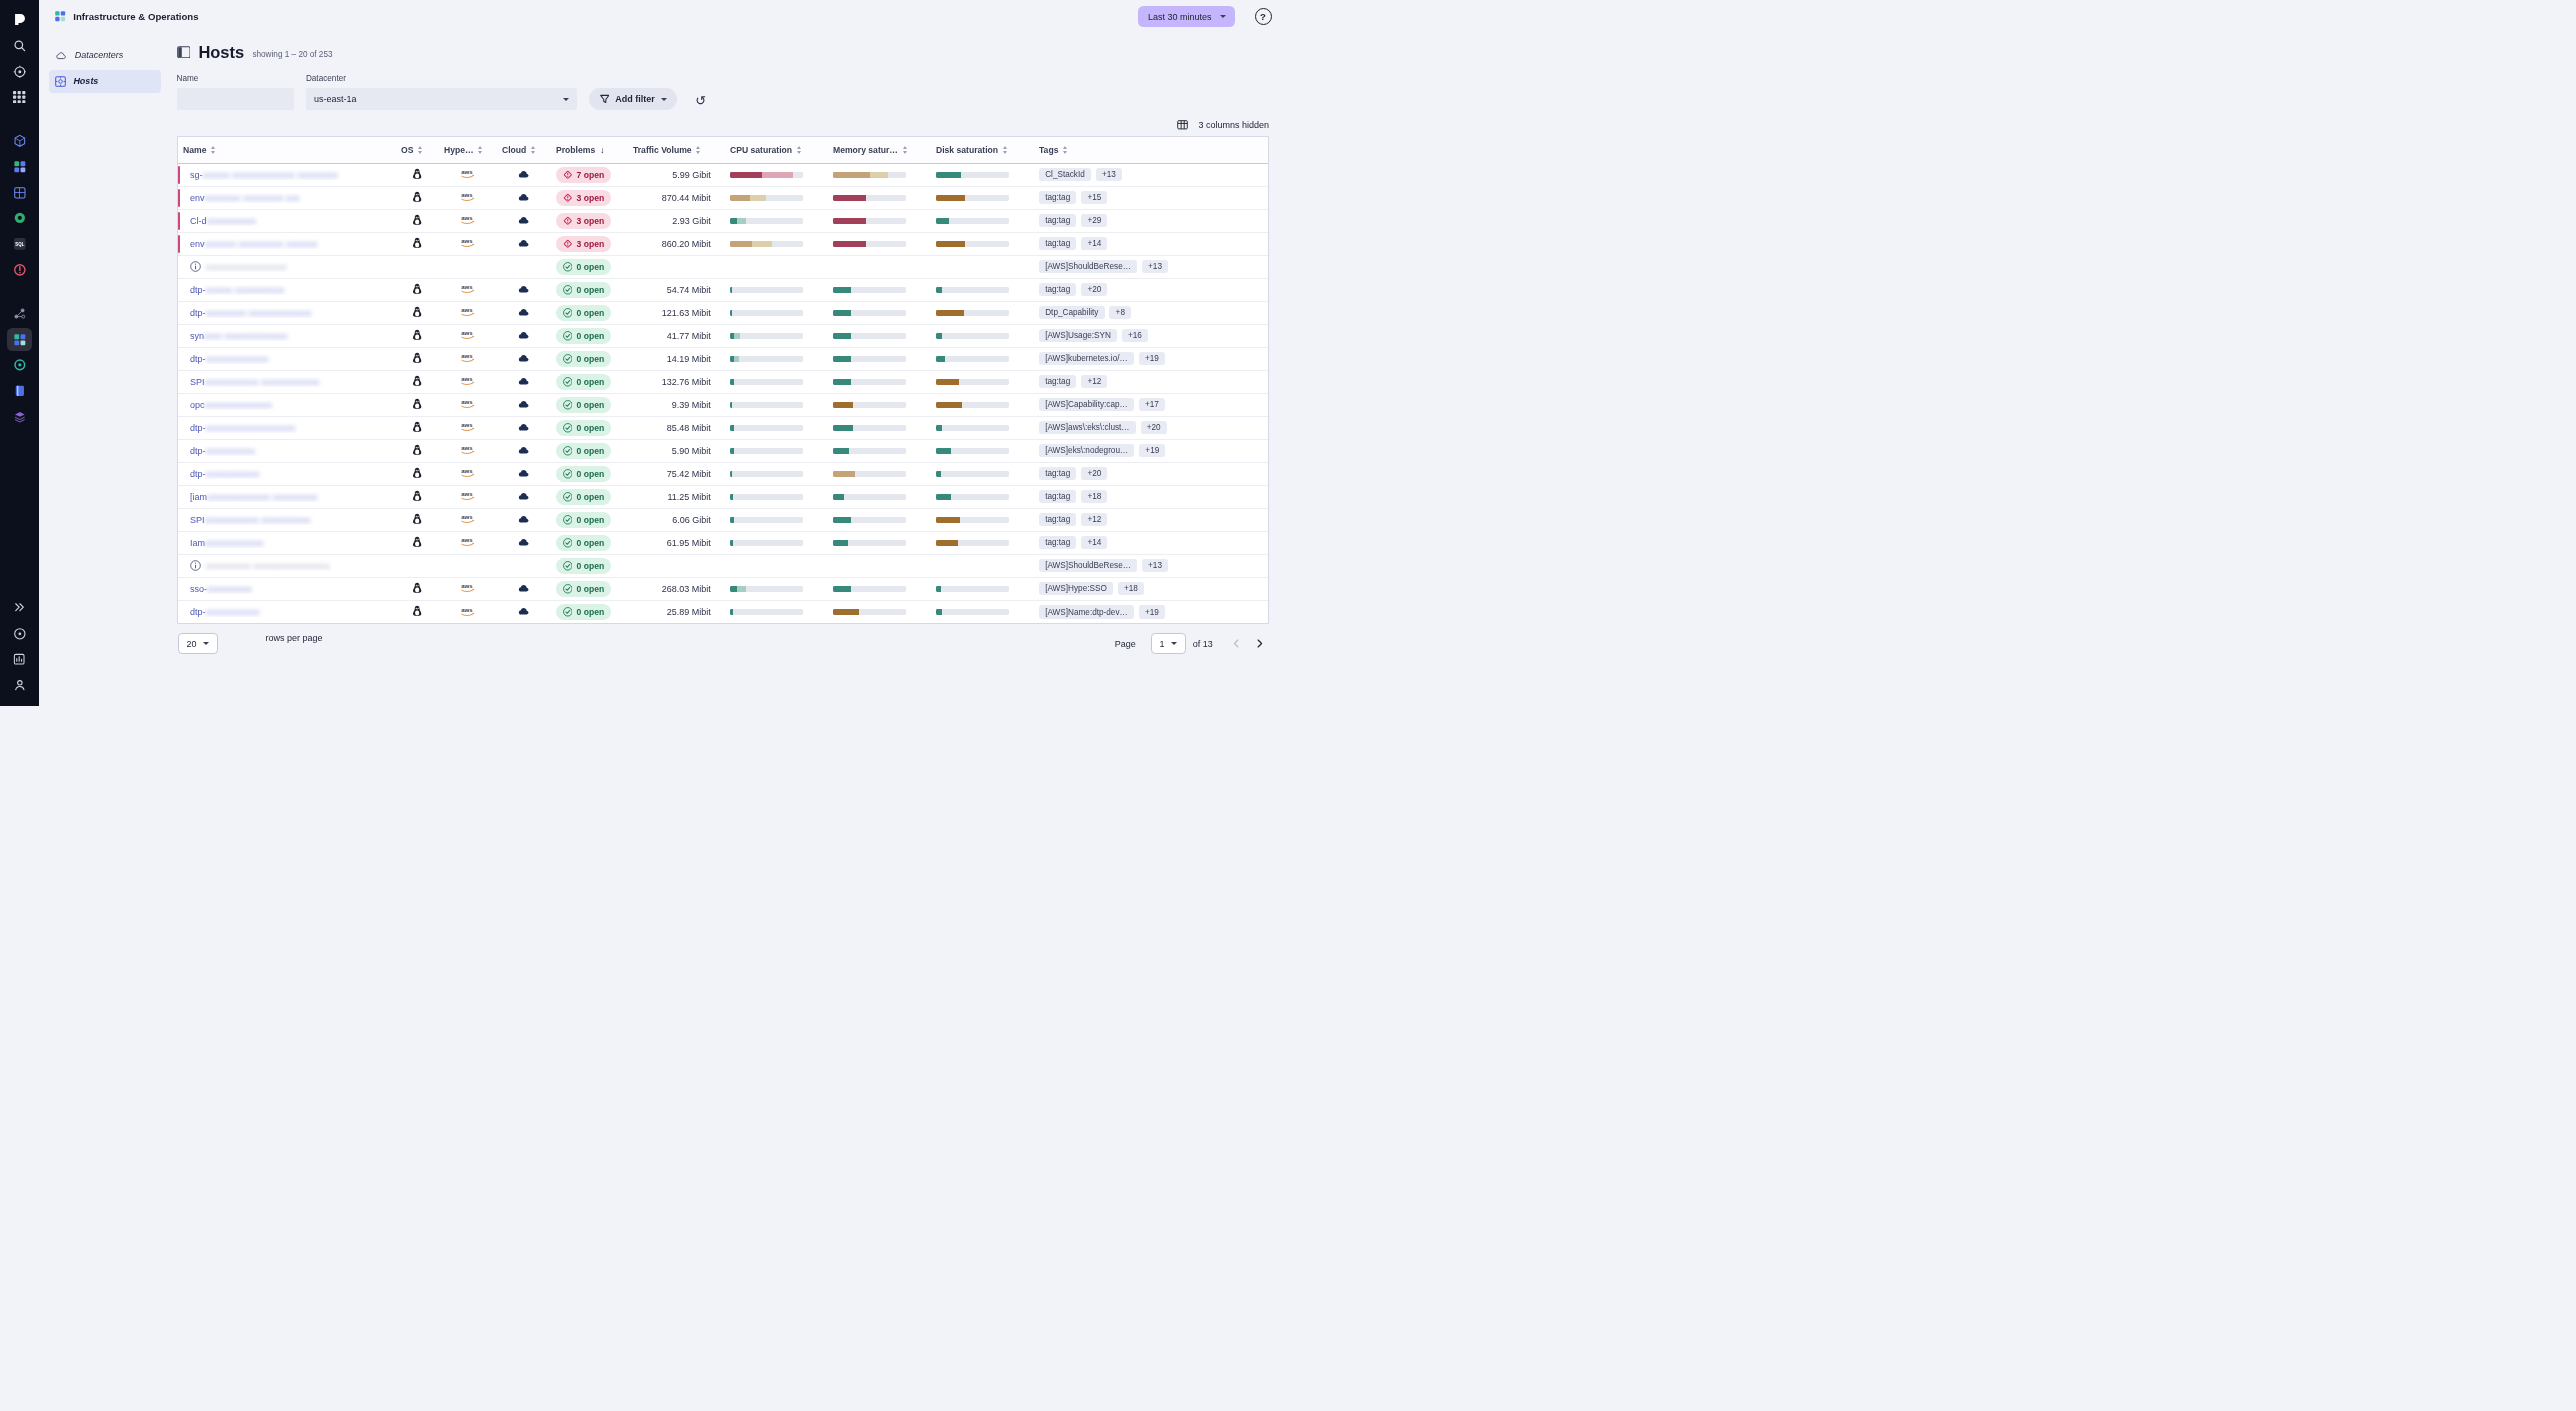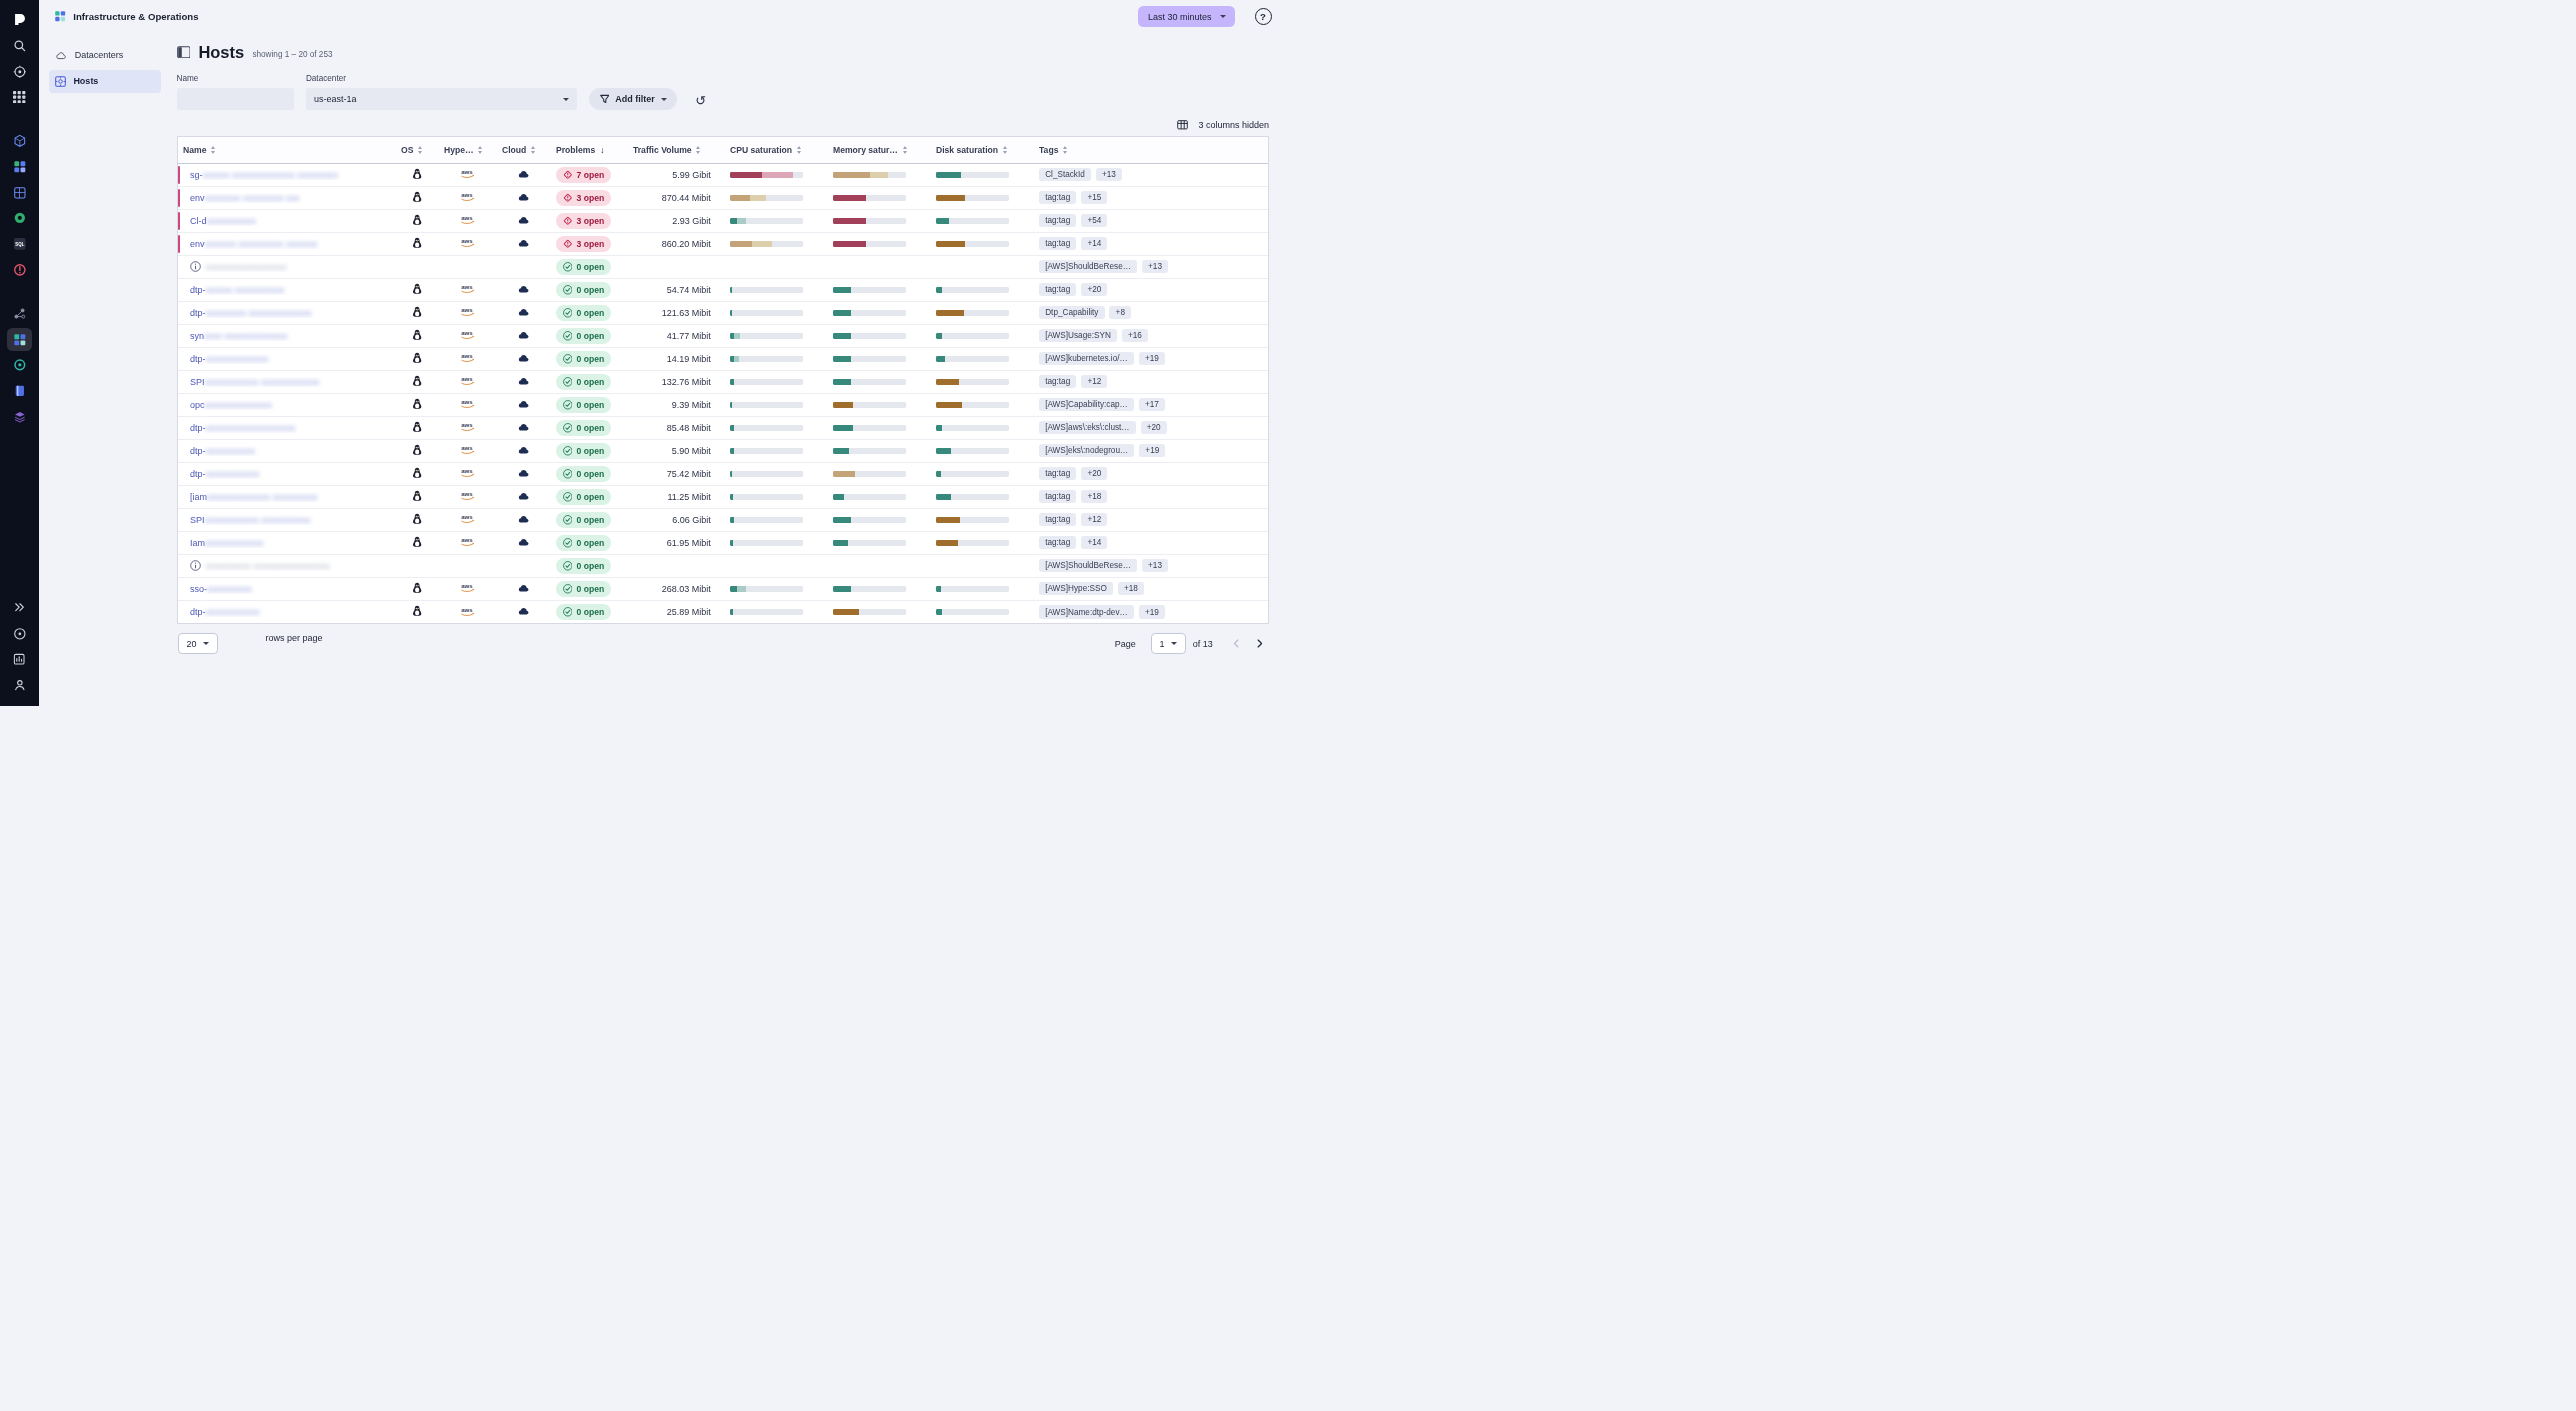--- a/index.html
+++ b/index.html
@@ -39,21 +39,21 @@
   }
   .help-btn {
     width: 17px; height: 17px; margin-left: 12.4px; border-radius: 50%;
     border: 1.4px solid #1d2233; background: none; color: #1d2233;
     font-size: 9.6px; font-weight: 700; cursor: pointer;
     display: flex; align-items: center; justify-content: center;
   }
   .body-row { flex: 1; display: flex; min-height: 0; }
 
   
-  .sidebar { width: 132px; flex-shrink: 0; padding: 11px 9.6px 0 9.6px; }
+  .sidebar { width: 132px; flex-shrink: 0; padding: 11px 9.6px 0 9.6px; font-style: italic; }
   .side-item {
     display: flex; align-items: center; gap: 6.9px;
     height: 22.7px; padding: 0 6.9px; border-radius: 4.1px;
     font-size: 9px; color: #2b3044; cursor: pointer; margin-bottom: 3.4px;
   }
   .side-item.active { background: #dfe5f6; font-weight: 700; color: #181f3a; }
 
   
   .main { flex: 1; min-width: 0; display: flex; flex-direction: column; padding: 5.5px 19px 0 5.5px; }
   .page-head { display: flex; align-items: center; gap: 8.2px; margin-top: 4.1px; }
@@ -680,21 +680,21 @@
                   </span>
                 </td>
     <td class="c-disk">
                   <span class="track">
                     <span class="seg" style="width: 18%; background: rgb(55, 137, 123);"></span>
                   </span>
                 </td>
     <td>
                   <span class="chips">
                     <span class="chip">tag:tag</span>
-                    <span class="chip">+54</span>
+                    <span class="chip">+29</span>
                   </span>
                 </td>
   </tr>
 
   <tr class="alert">
     <td class="c-name">
       <span class="edge"></span>
       <span class="name-wrap">
 
         <span><span class="prefix">env</span><span class="masked">xxxxxxx xxxxxxxxxx xxxxxxx</span></span>

